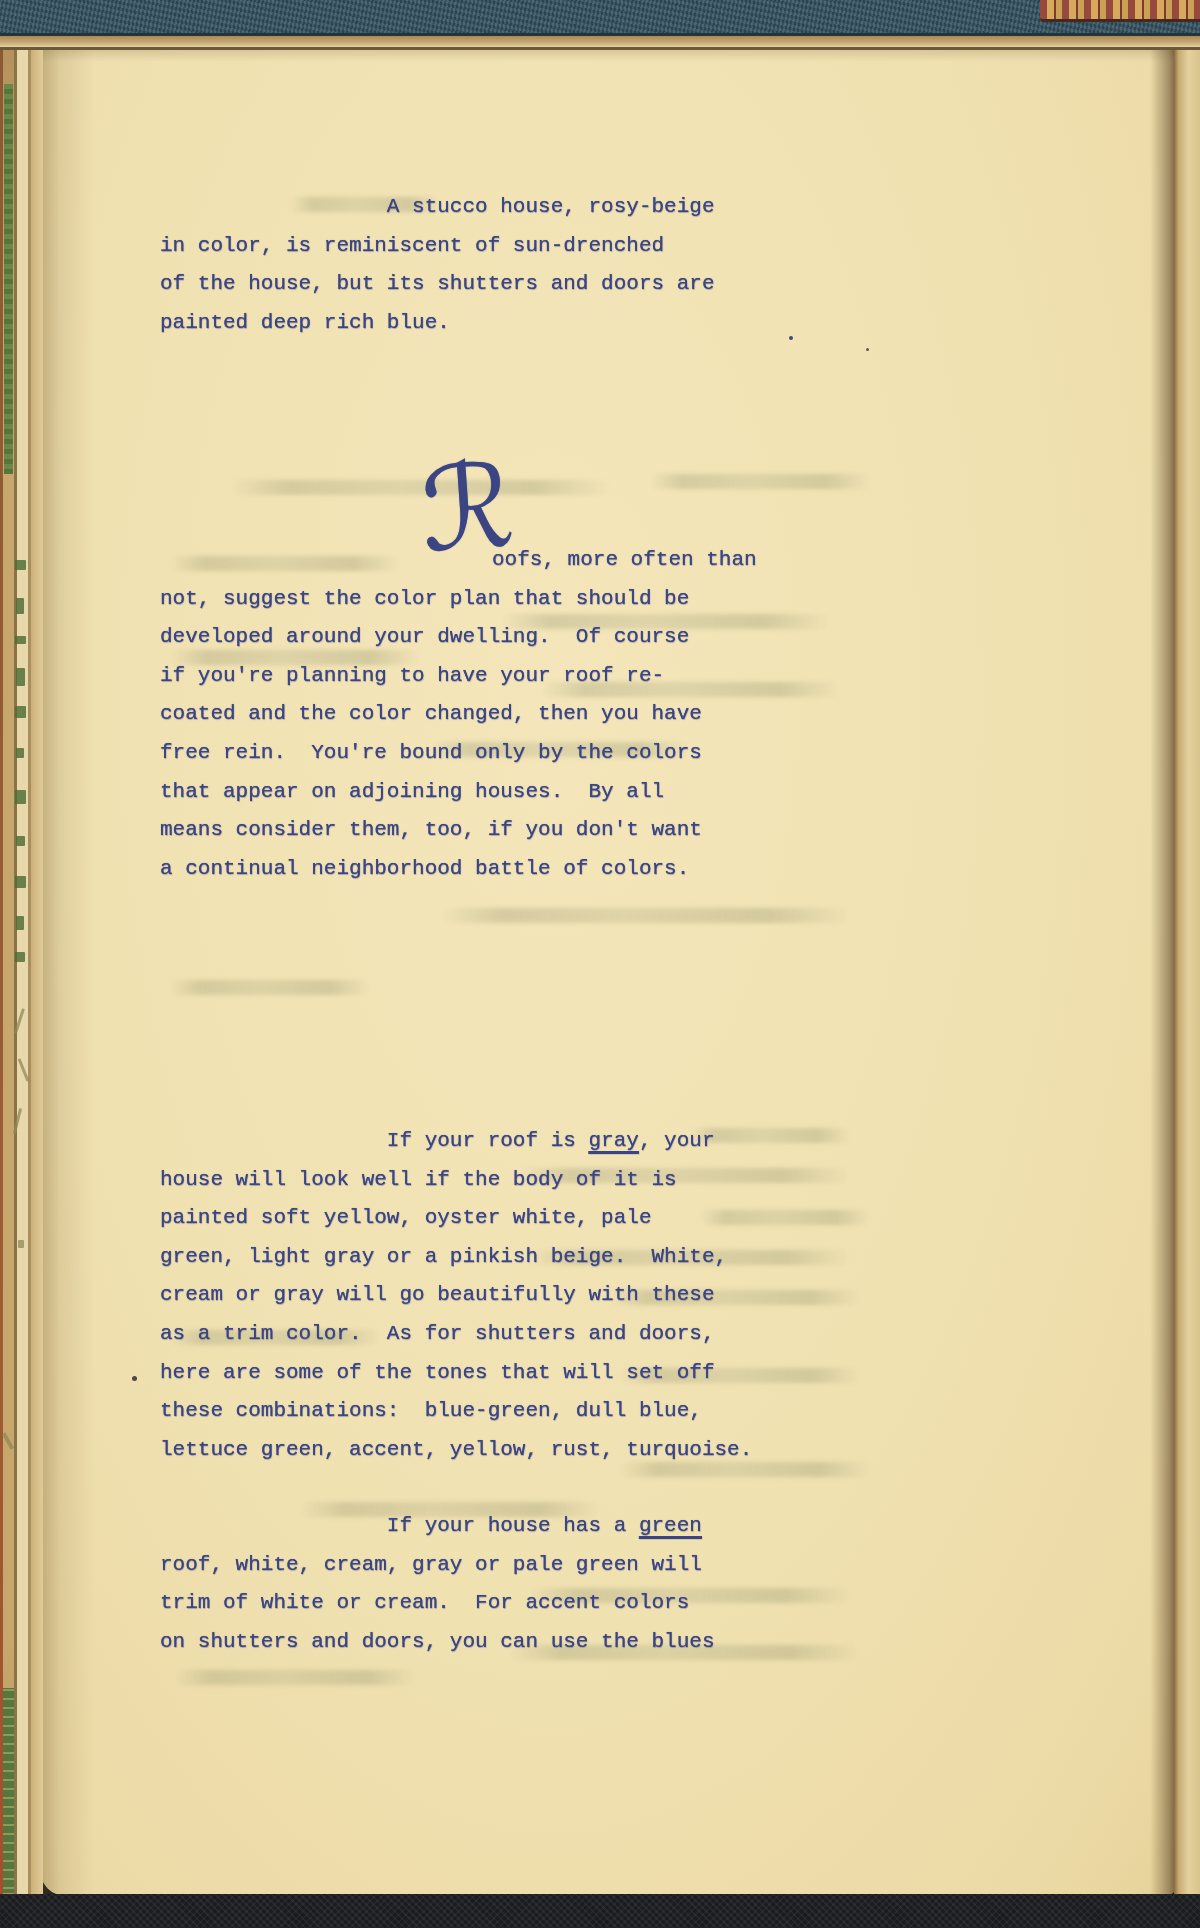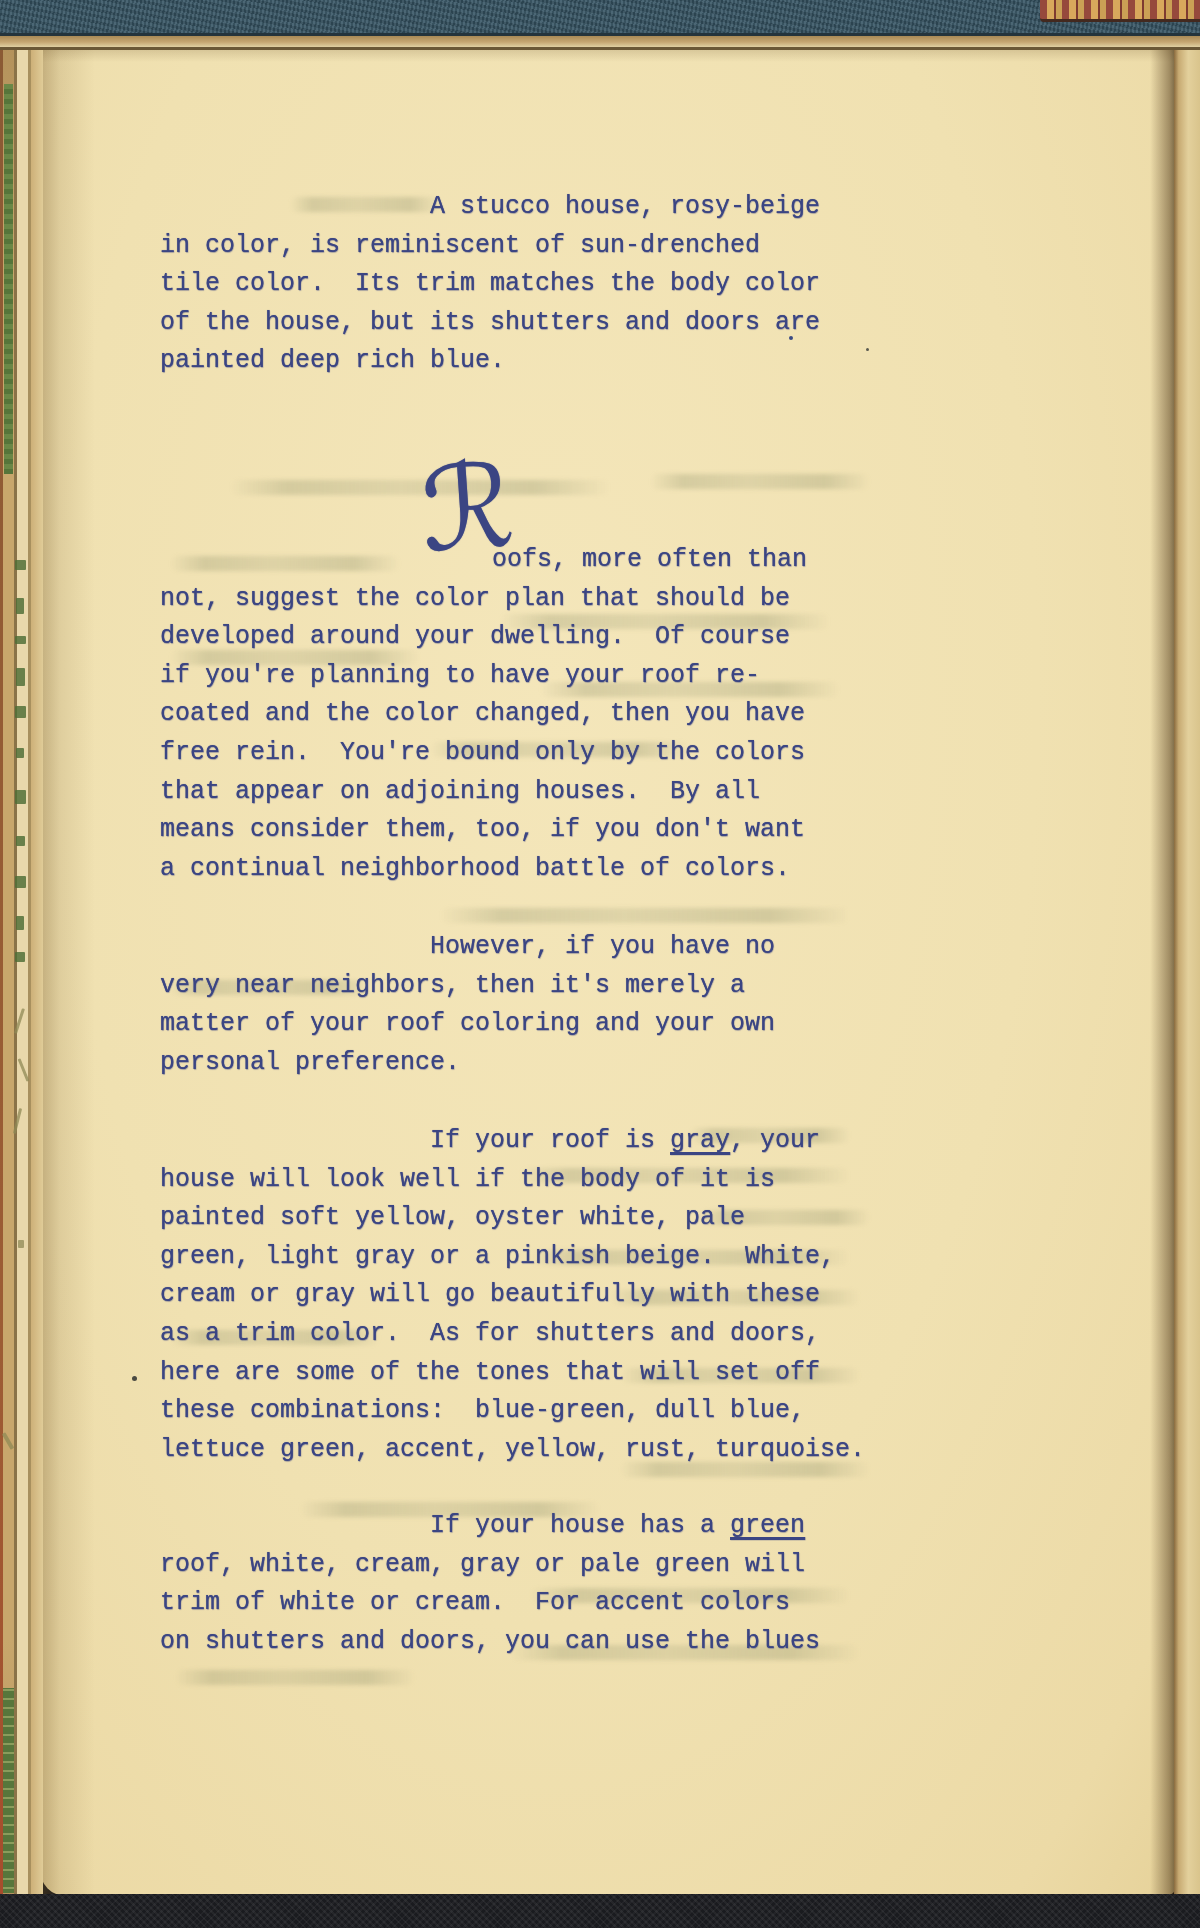--- a/index.html
+++ b/index.html
@@ -52,21 +52,21 @@
     background:linear-gradient(90deg,#8a6b3e,#c7aa72 18%,#e3d09c 55%,#d9c48c);}
 
   
   .ghost{position:absolute;height:15px;z-index:4;border-radius:8px;filter:blur(2px);pointer-events:none;
     background:linear-gradient(90deg,rgba(146,148,108,0),rgba(146,148,108,.30) 15%,rgba(146,148,108,.20) 45%,rgba(146,148,108,.32) 80%,rgba(146,148,108,0));}
 
   .speck{position:absolute;z-index:5;border-radius:50%;}
 
   
   .para{position:absolute;left:160px;width:740px;z-index:5;}
-  .line{white-space:pre;font-size:25px;line-height:38.6px;color:#3b4583;
+  .line{white-space:pre;font-size:21px;line-height:38.6px;color:#3b4583;
         text-shadow:0 0 .7px rgba(59,69,131,.85),.5px .5px .8px rgba(59,69,131,.35);}
   .uline{text-decoration:underline;text-decoration-thickness:2.5px;text-underline-offset:5px;font-family:Liberation Mono, monospace;}
   .roofs-line{padding-left:332px;}
   .initial{position:absolute;left:421px;top:458px;z-index:5;
     font-family:"DejaVu Sans","DejaVu Serif",serif;font-size:116px;line-height:100px;
     color:#3b4583;transform:rotate(-4deg);
     text-shadow:0 0 1px rgba(59,69,131,.7);}
 </style>
 </head>
 <body>
@@ -128,43 +128,36 @@
 
   <div class="speck" style="left:789px;top:336px;width:4px;height:4px;background:#3a4a82"></div>
   <div class="speck" style="left:132px;top:1376px;width:5px;height:5px;background:#4a4a42"></div>
   <div class="speck" style="left:866px;top:348px;width:3px;height:3px;background:#5a5a50"></div>
 
   <span class="initial">ℛ</span>
 
   <div class="para" style="top:188px">
     <div class="line">                  A stucco house, rosy-beige</div>
     <div class="line">in color, is reminiscent of sun-drenched</div>
-    <div class="line">tile color.  Its trim matches the body color</div>
     <div class="line">of the house, but its shutters and doors are</div>
     <div class="line">painted deep rich blue.</div>
   </div>
 
   <div class="para" style="top:541px">
     <div class="line roofs-line">oofs, more often than</div>
     <div class="line">not, suggest the color plan that should be</div>
     <div class="line">developed around your dwelling.  Of course</div>
     <div class="line">if you're planning to have your roof re-</div>
     <div class="line">coated and the color changed, then you have</div>
     <div class="line">free rein.  You're bound only by the colors</div>
     <div class="line">that appear on adjoining houses.  By all</div>
     <div class="line">means consider them, too, if you don't want</div>
     <div class="line">a continual neighborhood battle of colors.</div>
   </div>
 
-  <div class="para" style="top:928px">
-    <div class="line">                  However, if you have no</div>
-    <div class="line">very near neighbors, then it's merely a</div>
-    <div class="line">matter of your roof coloring and your own</div>
-    <div class="line">personal preference.</div>
-  </div>
 
   <div class="para" style="top:1122px">
     <div class="line"><span>                  If your roof is </span><span class="uline">gray</span><span>, your</span></div>
     <div class="line">house will look well if the body of it is</div>
     <div class="line">painted soft yellow, oyster white, pale</div>
     <div class="line">green, light gray or a pinkish beige.  White,</div>
     <div class="line">cream or gray will go beautifully with these</div>
     <div class="line">as a trim color.  As for shutters and doors,</div>
     <div class="line">here are some of the tones that will set off</div>
     <div class="line">these combinations:  blue-green, dull blue,</div>

